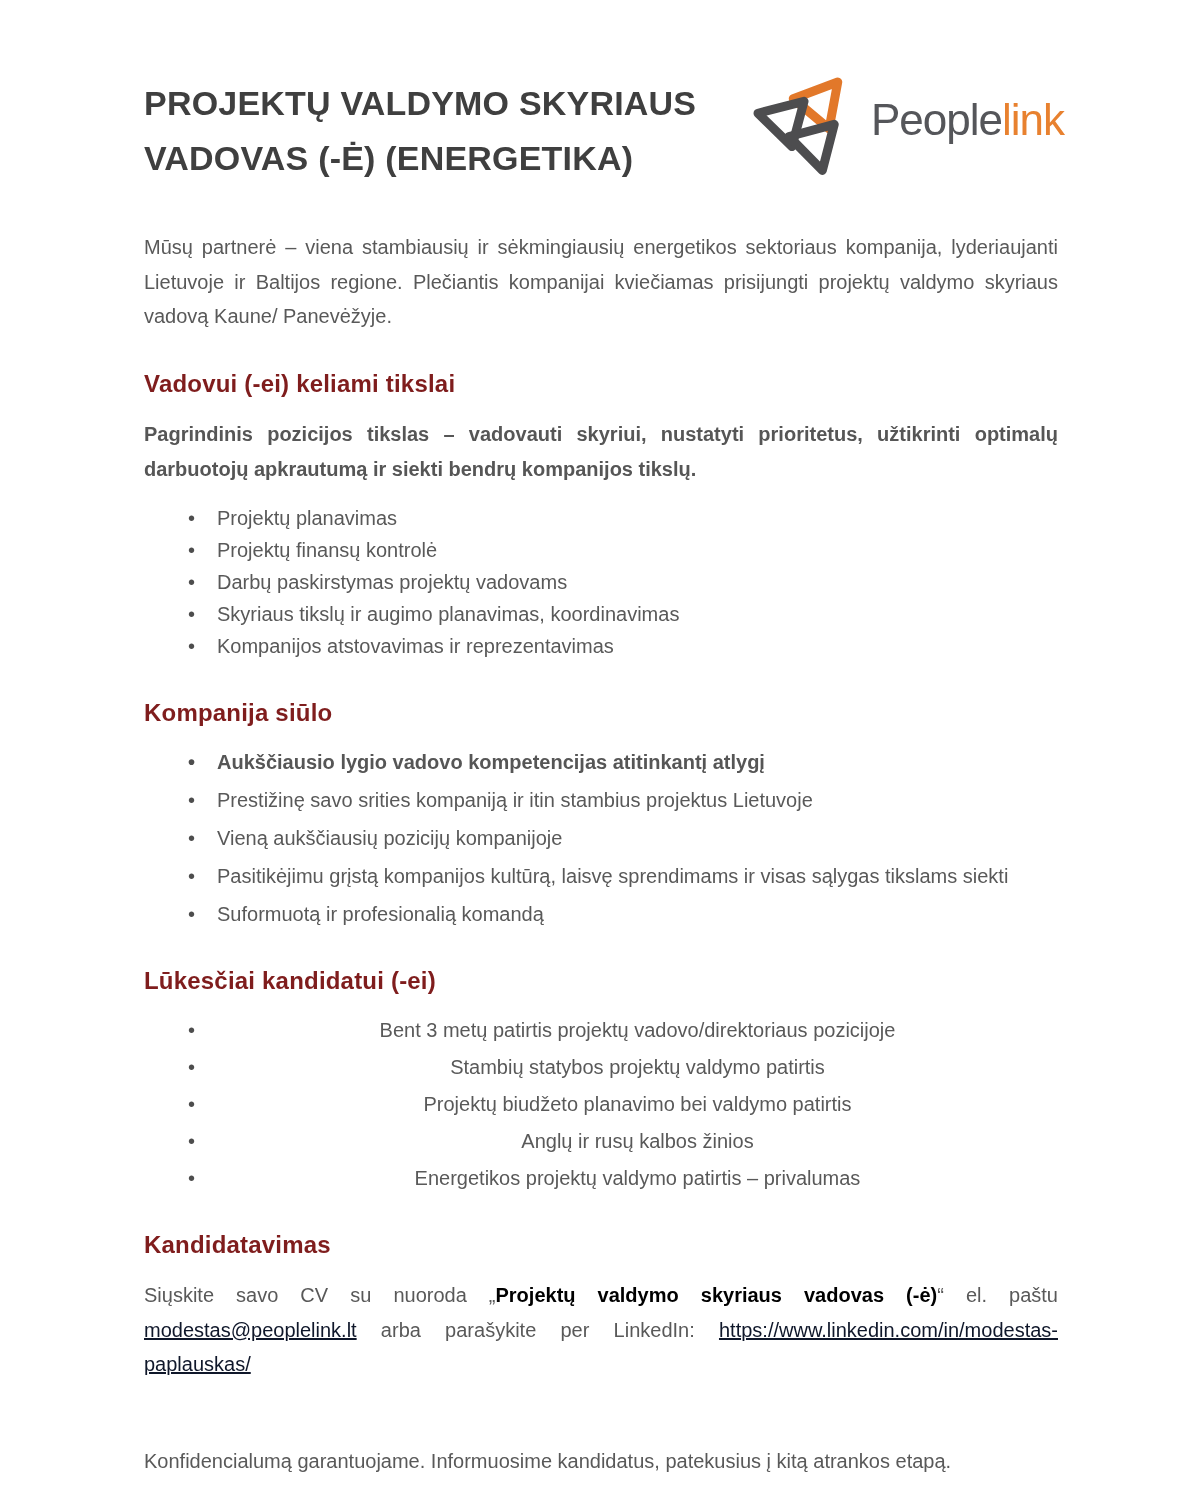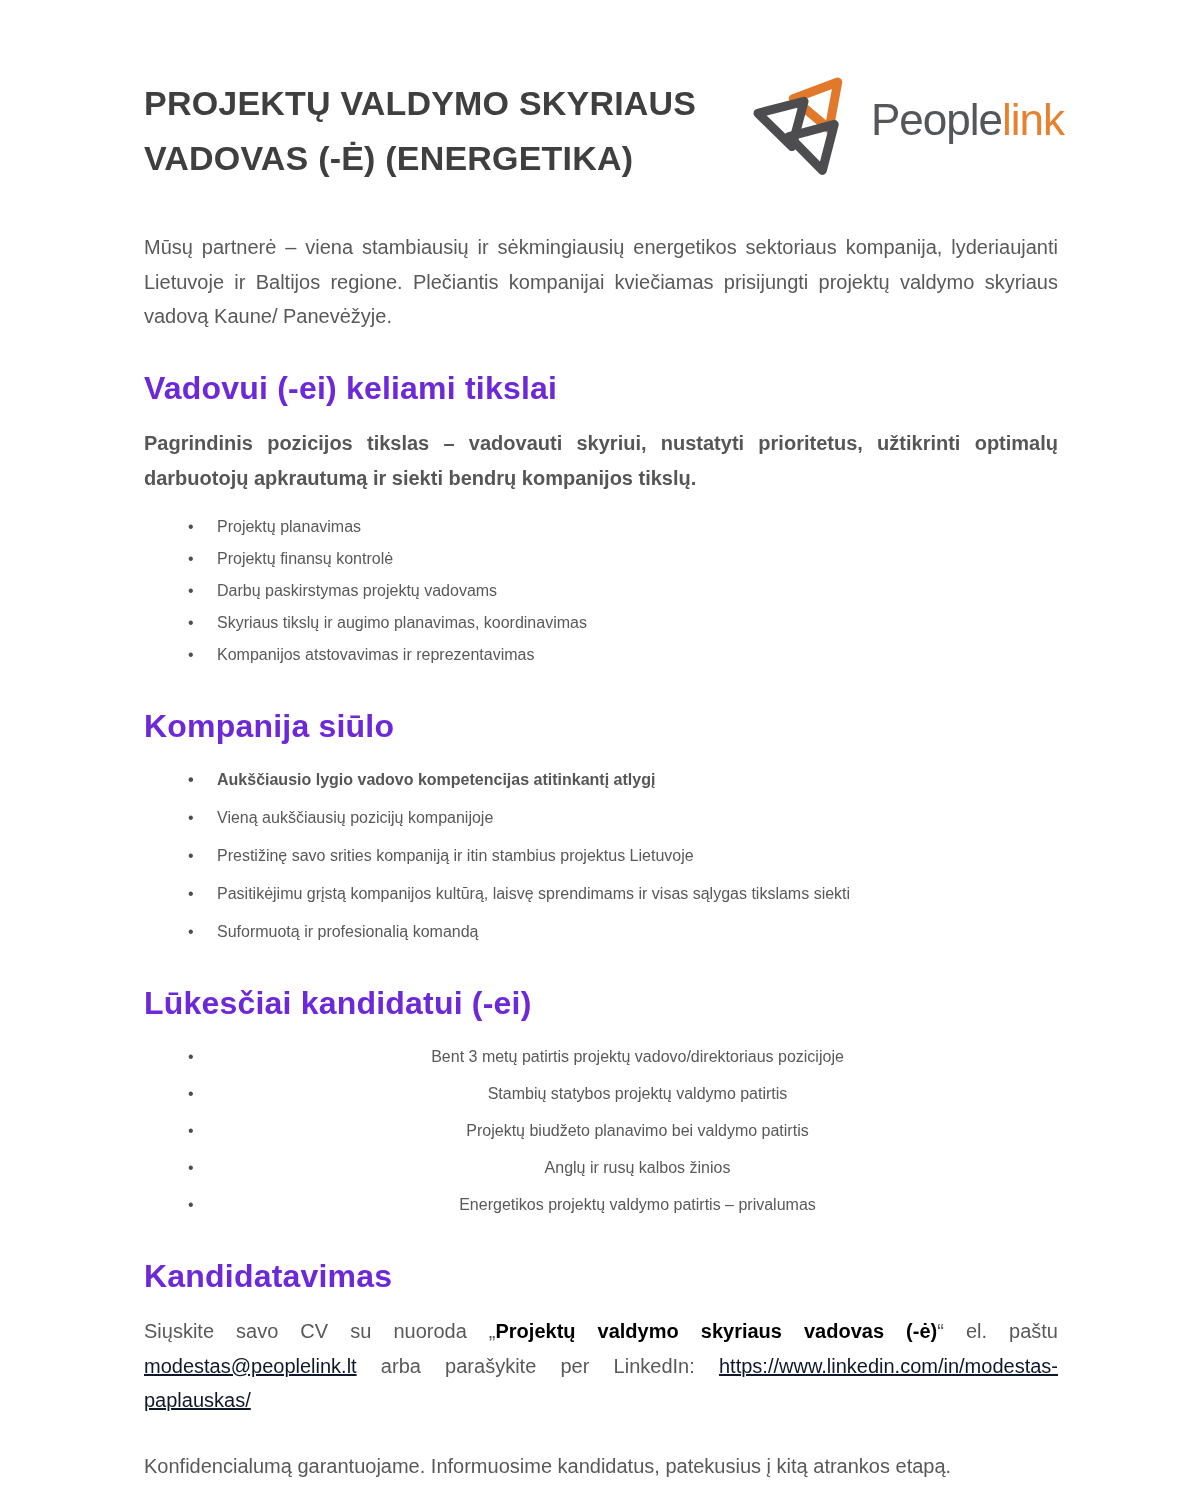--- a/index.html
+++ b/index.html
@@ -52,61 +52,61 @@
   
   .para {
     font-size: 20px;
     line-height: 1.72;
     text-align: justify;
     color: #595959;
   }
   .intro { margin-top: 44px; }
 
   h2.section-heading {
-    font-size: 32px;
+    font-size: 24px;
     font-weight: bold;
-    color: #6d28d9;
+    color: #7f1d1d;
     margin-top: 37px;
     margin-bottom: 19px;
     letter-spacing: 0.2px;
   }
   .lead-bold {
     font-weight: bold;
     color: #565656;
   }
 
   ul.bullets {
     list-style: none;
     margin-top: 16px;
   }
   ul.bullets li {
     position: relative;
     padding-left: 73px;
-    font-size: 16px;
+    font-size: 20px;
     line-height: 32px;
     color: #595959;
   }
   ul.bullets li::before {
     content: "\2022";
     position: absolute;
     left: 44px;
     color: #4d4d4d;
   }
   ul.bullets.loose li   { margin-bottom: 6px; }
   ul.bullets.loose2 li  { margin-bottom: 5px; text-align: center; }
   ul.bullets li.bold    { font-weight: bold; color: #565656; }
 
   .apply-para { margin-top: 4px; }
   .apply-bold { font-weight: bold; color: #000000; }
   a.doc-link {
     color: #0f172a;
     text-decoration: underline;
     cursor: pointer;
   }
-  .closing { margin-top: 32px; text-align: left; }
+  .closing { margin-top: 63px; text-align: left; }
 </style>
 </head>
 <body>
 
 <div class="page">
 
   <div class="header">
     <h1 class="title">
       <span class="line">PROJEKTŲ VALDYMO SKYRIAUS</span>
       <span class="line">VADOVAS (-Ė) (ENERGETIKA)</span>
@@ -133,22 +133,22 @@
     <li>Projektų planavimas</li>
     <li>Projektų finansų kontrolė</li>
     <li>Darbų paskirstymas projektų vadovams</li>
     <li>Skyriaus tikslų ir augimo planavimas, koordinavimas</li>
     <li>Kompanijos atstovavimas ir reprezentavimas</li>
   </ul>
 
   <h2 class="section-heading">Kompanija siūlo</h2>
   <ul class="bullets loose">
     <li class="bold">Aukščiausio lygio vadovo kompetencijas atitinkantį atlygį</li>
+    <li>Prestižinę savo srities kompaniją ir itin stambius projektus Lietuvoje</li>
     <li>Vieną aukščiausių pozicijų kompanijoje</li>
-    <li>Prestižinę savo srities kompaniją ir itin stambius projektus Lietuvoje</li>
     <li>Pasitikėjimu grįstą kompanijos kultūrą, laisvę sprendimams ir visas sąlygas tikslams siekti</li>
     <li>Suformuotą ir profesionalią komandą</li>
   </ul>
 
   <h2 class="section-heading">Lūkesčiai kandidatui (-ei)</h2>
   <ul class="bullets loose2">
     <li>Bent 3 metų patirtis projektų vadovo/direktoriaus pozicijoje</li>
     <li>Stambių statybos projektų valdymo patirtis</li>
     <li>Projektų biudžeto planavimo bei valdymo patirtis</li>
     <li>Anglų ir rusų kalbos žinios</li>

